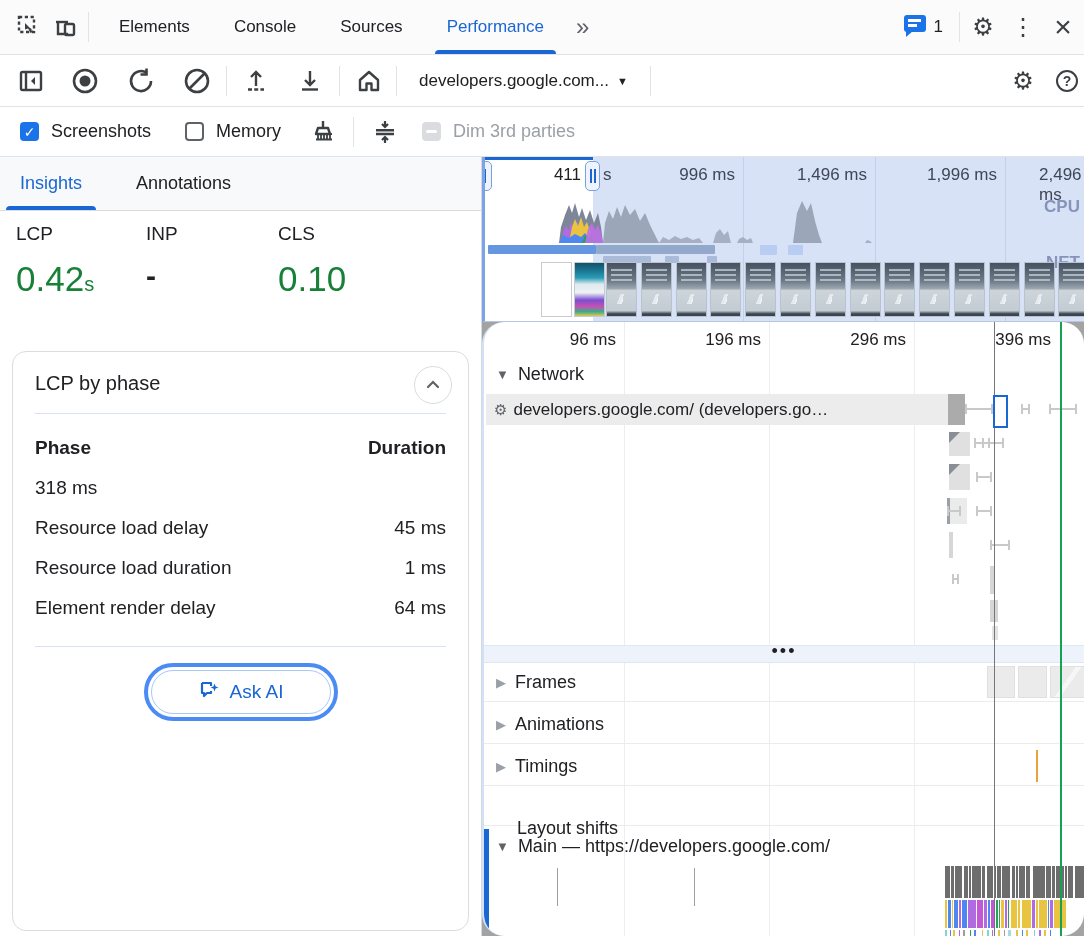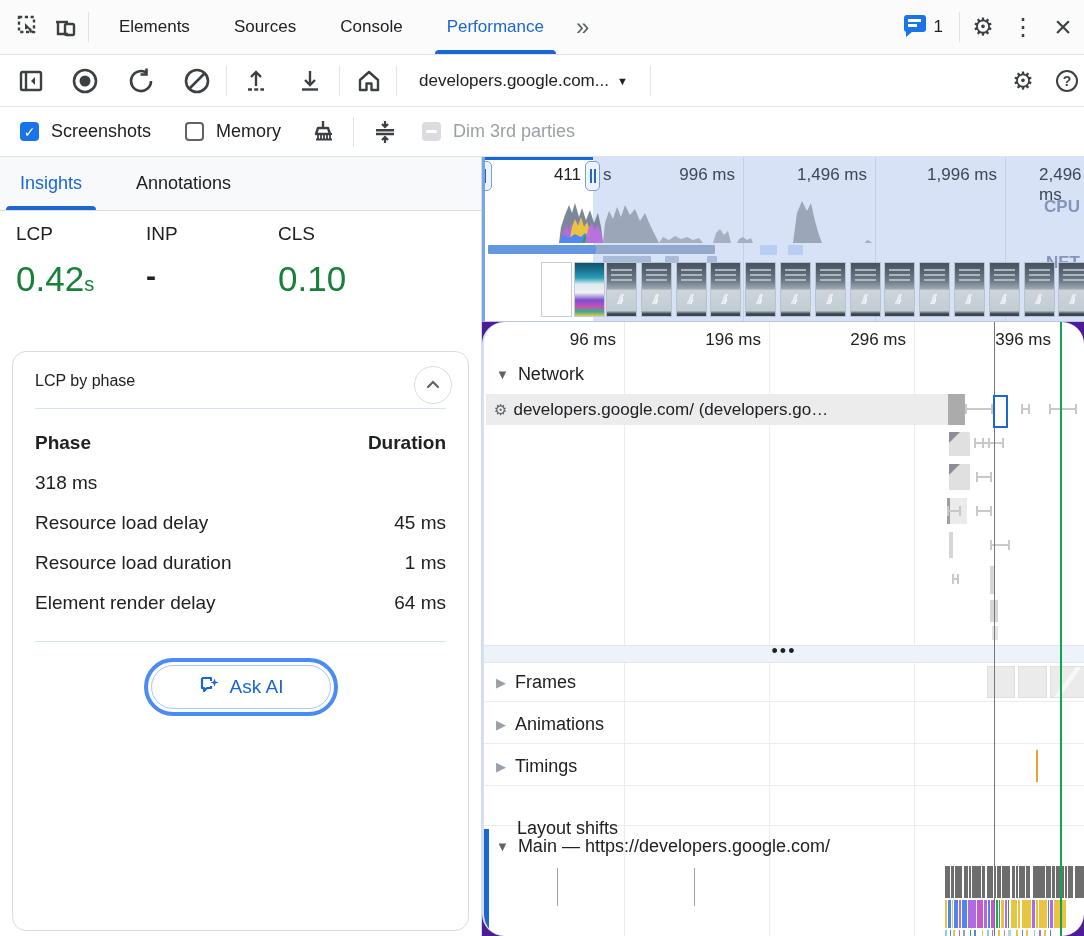--- a/index.html
+++ b/index.html
@@ -1,18 +1,18 @@
 <!DOCTYPE html>
 <html><head>
 <meta charset="utf-8">
 <style>
   * { margin:0; padding:0; box-sizing:border-box; }
   html,body { background:#fff; }
   body { font-family:"Liberation Sans","DejaVu Sans",sans-serif; color:#202124; }
-  #app { position:relative; width:1084px; height:936px; overflow:hidden; background:#4c1d95; }
+  #app { position:relative; width:1084px; height:936px; overflow:hidden; background:#a3a3a3; }
   .abs { position:absolute; }
   .row { display:flex; align-items:center; }
 
   
   #tabsbar { left:0; top:0; width:1084px; height:55px; background:#fbfbfc; border-bottom:1px solid #e0e3e7; display:flex; align-items:center; }
   .tb-icon { width:30px; height:30px; display:flex; align-items:center; justify-content:center; color:#3c4043; }
   .vdiv { width:1px; height:30px; background:#e0e3e7; margin:0 8px; }
   .dt-tab { font-size:17px; color:#202124; padding:0 22px; height:54px; display:flex; align-items:center; position:relative; }
   .dt-tab.active { color:#1a66d2; font-weight:500; }
   .dt-tab.active::after { content:""; position:absolute; left:10px; right:10px; bottom:0; height:4px; background:#1a66d2; border-radius:4px 4px 0 0; }
@@ -44,21 +44,21 @@
   .sb-tab { font-size:18px; padding:0 18px; height:53px; display:flex; align-items:center; position:relative; color:#202124; }
   .sb-tab.active { color:#1a66d2; font-weight:500; }
   .sb-tab.active::after { content:""; position:absolute; left:4px; right:4px; bottom:0; height:4px; background:#1a66d2; border-radius:4px 4px 0 0; }
   .metric { position:absolute; top:66px; }
   .metric .m-label { font-size:19px; color:#202124; }
   .metric .m-value { margin-top:14px; font-size:35px; color:#188038; }
   .metric .m-unit { font-size:20px; }
   .metric .m-dash { font-size:30px; font-weight:700; color:#202124; }
 
   #lcp-card { position:absolute; left:12px; top:194px; width:457px; height:580px; border:1px solid #d8dce3; border-radius:14px; padding:20px 22px; background:#fff; }
-  .card-title { font-size:16px; font-weight:500; color:#202124; }
+  .card-title { font-size:20px; font-weight:500; color:#202124; }
   .collapse-btn { position:absolute; right:16px; top:14px; width:38px; height:38px; border:1px solid #dadce0; border-radius:50%; background:#fff; display:flex; align-items:center; justify-content:center; }
   .card-para { margin-top:14px; font-size:19px; line-height:36px; color:#202124; width:410px; }
   .card-para a { color:#1a66d2; }
   .card-hr { border:none; border-top:1px solid #d9e2f2; margin:18px 0 14px 0; }
   .ph-table { width:100%; font-size:19px; }
   .ph-row { display:flex; justify-content:space-between; line-height:40px; }
   .ph-head { font-weight:700; }
   .askai-outer { margin:16px auto 4px auto; width:194px; border:4px solid #4b8bf4; border-radius:30px; padding:3px; }
   .askai-inner { border:1px solid #a8c7fa; border-radius:24px; padding:8px 10px; display:flex; align-items:center; justify-content:center; gap:10px; }
   .askai-label { color:#1a66d2; font-size:19px; font-weight:500; }
@@ -124,22 +124,22 @@
     </div>
     <div class="tb-icon" style="margin-left:6px">
       <svg width="26" height="26" viewBox="0 0 26 26">
           <path d="M4 8 h12" stroke="#3c4043" stroke-width="2.4"></path>
           <path d="M6 8 v12 h10" fill="none" stroke="#3c4043" stroke-width="2.4"></path>
           <rect x="13" y="10" width="9" height="11" rx="1.5" fill="none" stroke="#3c4043" stroke-width="2.4"></rect>
         </svg>
     </div>
     <div class="vdiv"></div>
     <div class="dt-tab">Elements</div>
+    <div class="dt-tab">Console</div>
     <div class="dt-tab">Sources</div>
-    <div class="dt-tab">Console</div>
     <div class="dt-tab active">Performance</div>
     <div class="more-tabs">»</div>
     <div style="flex:1"></div>
     <div class="row" style="gap:6px; margin-right:8px">
       <div style="position:relative; width:24px; height:24px;">
         <div class="chatbadge"></div>
           <div class="chattail"></div>
       </div>
       <span style="font-size:17px">1</span>
     </div>

